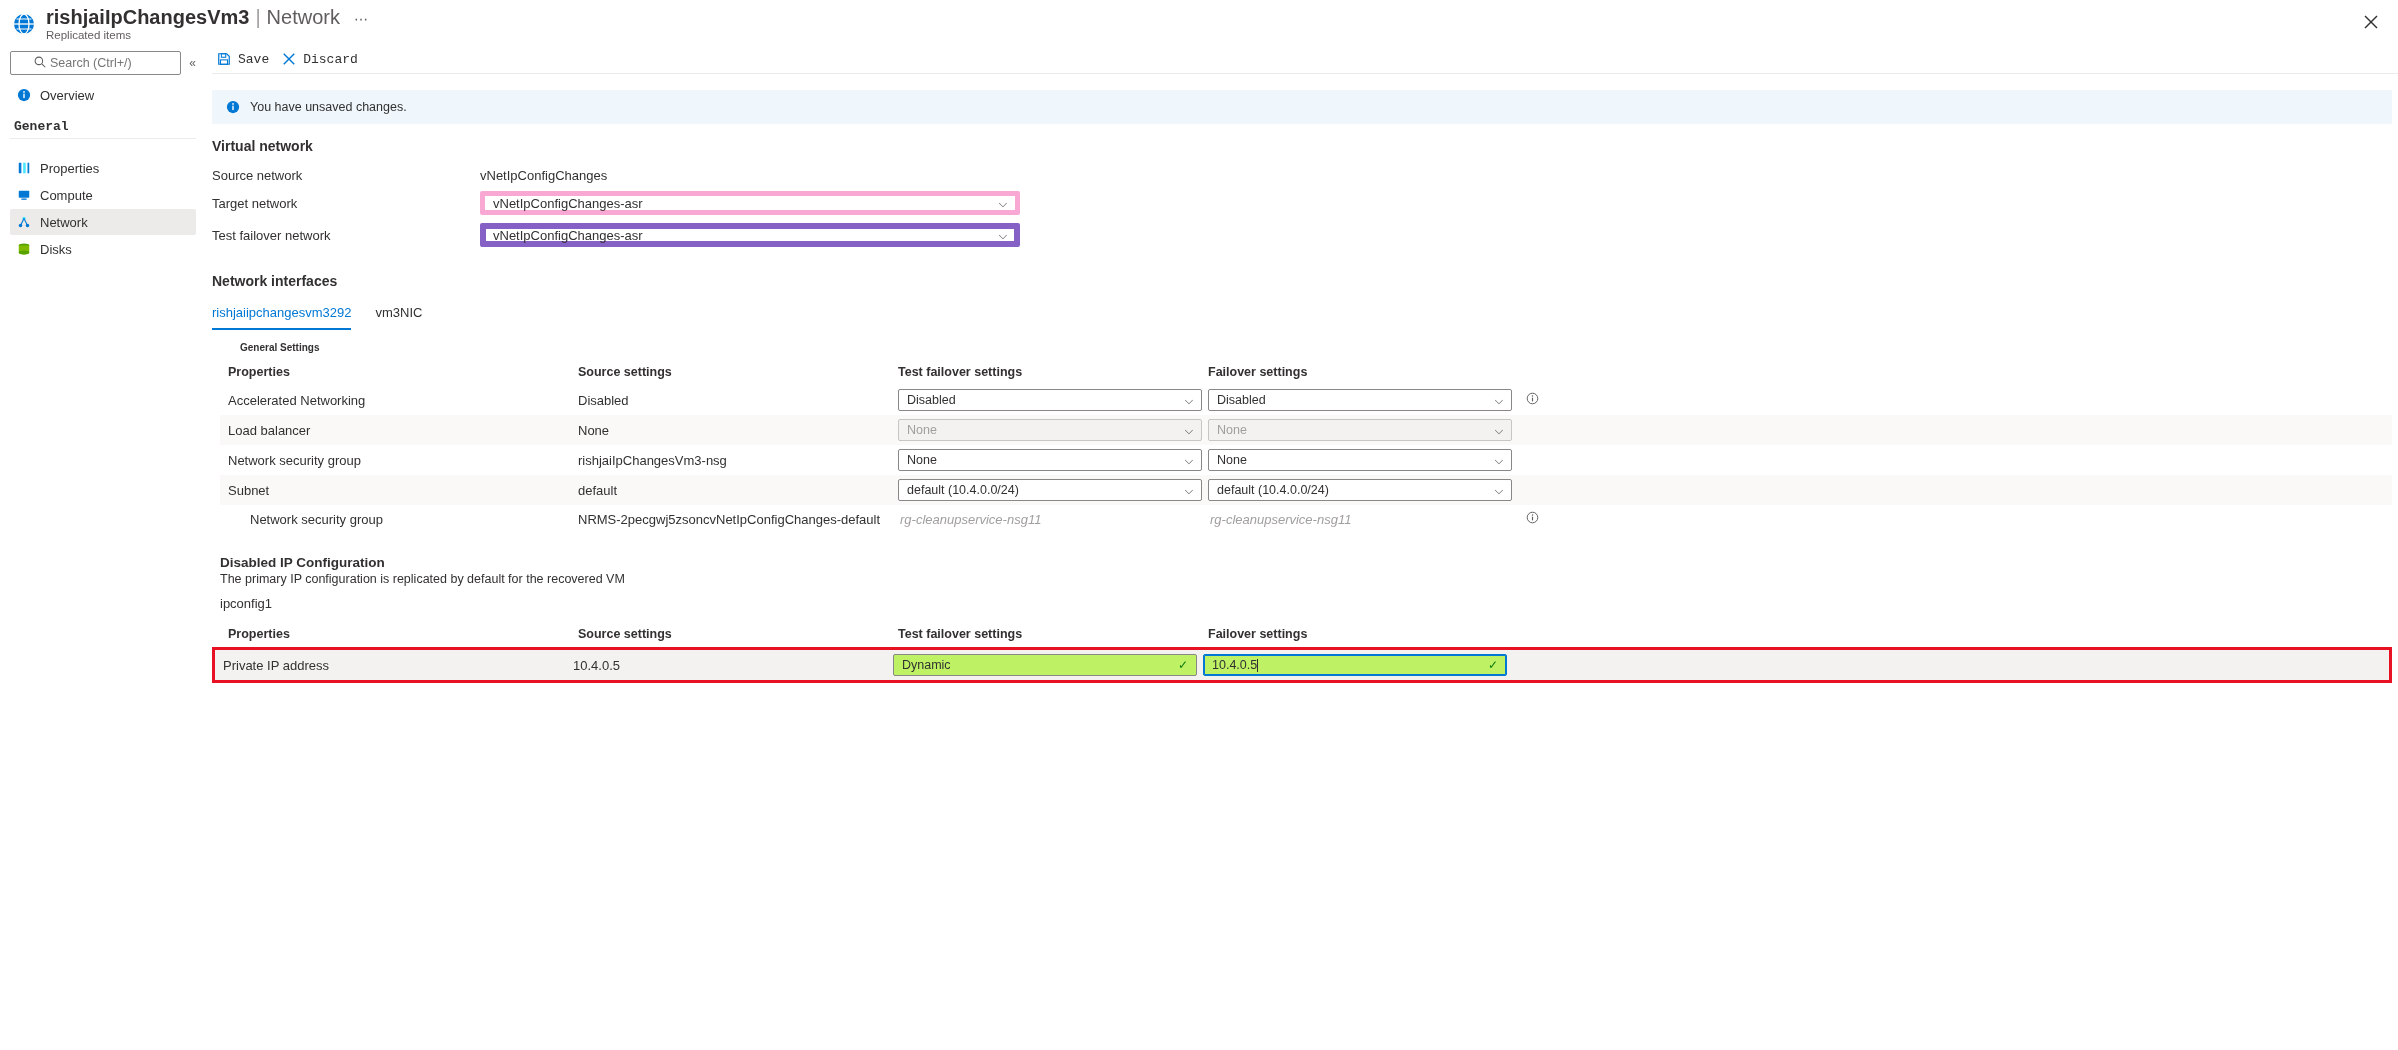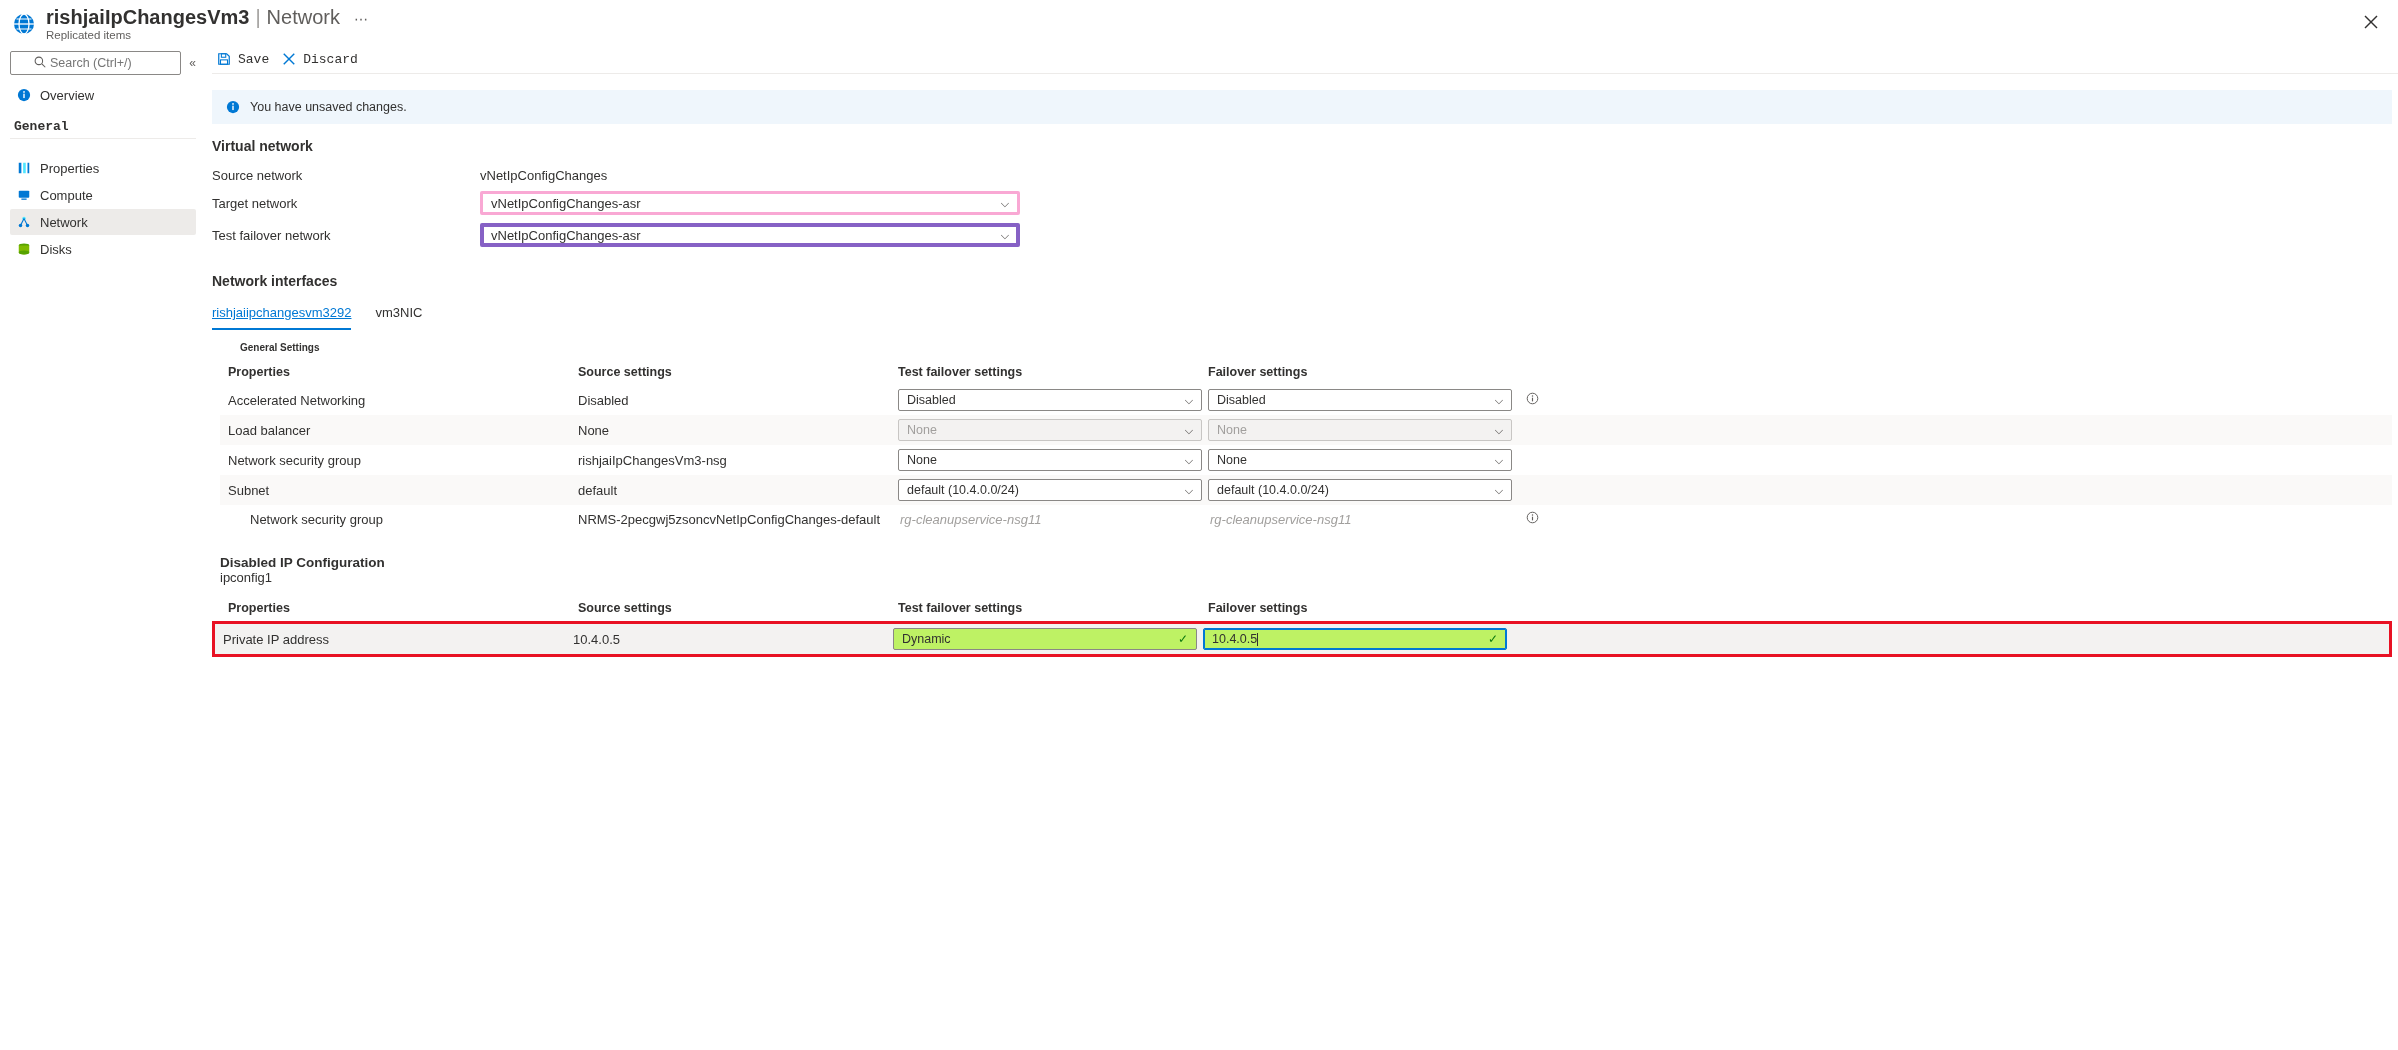--- a/index.html
+++ b/index.html
@@ -93,36 +93,35 @@
   .section-title { font-size: 14px; font-weight: 600; margin: 6px 0 10px 0; }
   .kv-row {
     display:flex; align-items:center;
     padding: 4px 0;
   }
   .kv-label { width: 268px; font-size: 13px; color:#323130;}
   .kv-value-text { font-size: 13px; color:#323130;}
   .dropdown {
     width: 540px;
     height: 24px;
-    border: 3px solid #f9a8d4;
+    border: 5px solid #f9a8d4;
     border-radius: 2px;
     display:flex; align-items:center; justify-content:space-between;
     padding: 0 8px;
     font-size: 13px; color:#323130; background:#fff; cursor:pointer;
   }
   .dropdown.active { border-color: #8661c5; box-shadow: 0 0 0 1px #8661c5 inset;}
   .chev { font-size: 11px; color:#605e5c; }
   .tabs { display:flex; gap: 24px; margin: 6px 0 12px 0;}
   .tab {
     font-size: 13px; color:#323130; padding: 6px 0 8px 0; cursor:pointer;
   }
   .tab.active {
     color:#0078d4; font-weight: 400;
     border-bottom: 2px solid #0078d4;
-    text-decoration: underline;
   }
   .subsection-title { font-size: 10px; font-weight:600; margin: 8px 0 6px 28px;}
   .grid {
     margin-left: 8px;
     margin-right: 6px;
   }
   .grid-header, .grid-row {
     display:grid;
     grid-template-columns: 350px 320px 310px 310px 28px;
     align-items:center;
@@ -437,20 +436,21 @@
                 <circle cx="8" cy="8" r="6.5" fill="none" stroke="#605e5c" stroke-width="1.2"></circle>
                 <rect x="7.3" y="7" width="1.4" height="4.5" fill="#605e5c"></rect>
                 <circle cx="8" cy="5" r="0.9" fill="#605e5c"></circle>
               </svg></span>
           </div>
       </div>
     </div>
 
     <div class="ip-section">
       <div class="ip-title">Disabled IP Configuration</div>
+      <div class="ip-desc">The primary IP configuration is replicated by default for the recovered VM</div>
       <div class="ip-name">ipconfig1</div>
 
       <div class="grid2-header">
         <div class="cell">Properties</div>
         <div class="cell">Source settings</div>
         <div class="cell">Test failover settings</div>
         <div class="cell">Failover settings</div>
         <div></div>
       </div>
     </div>

